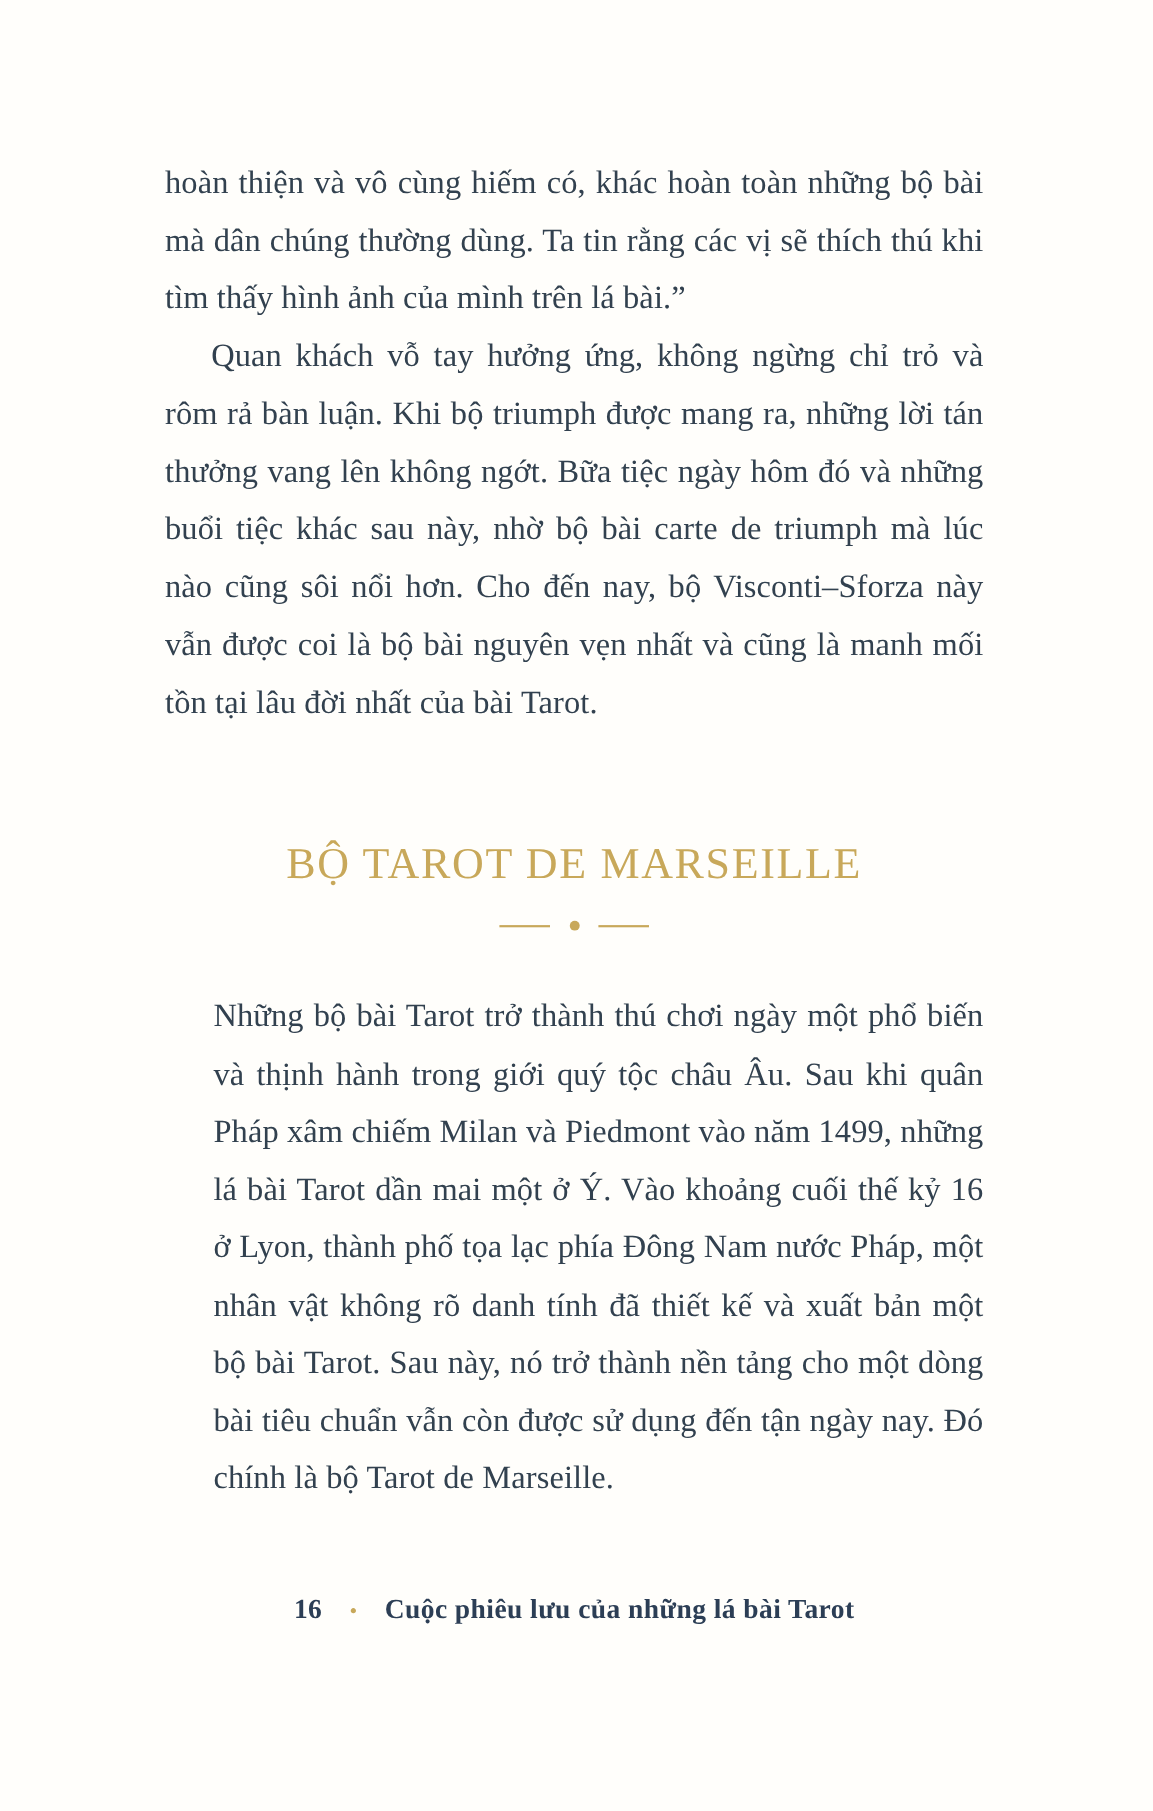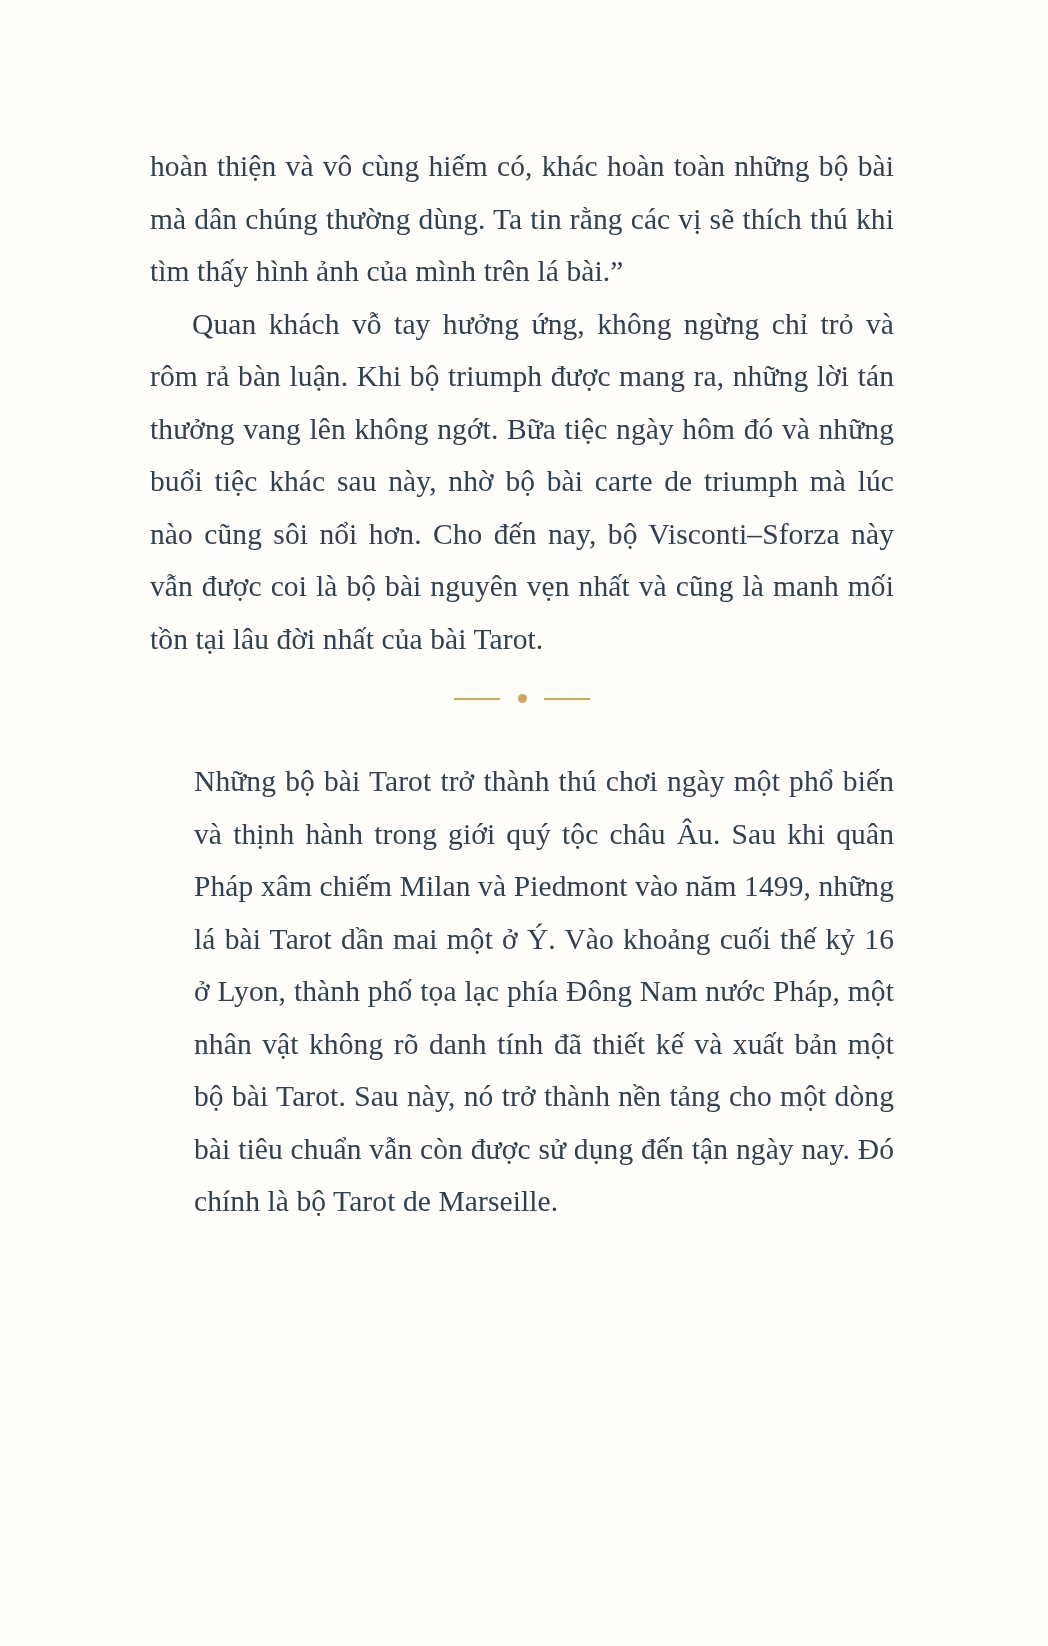--- a/index.html
+++ b/index.html
@@ -99,25 +99,31 @@
 </head>
 <body>
 
 <div class="page">
 
   <div class="body-text">
     <p>hoàn thiện và vô cùng hiếm có, khác hoàn toàn những bộ bài mà dân chúng thường dùng. Ta tin rằng các vị sẽ thích thú khi tìm thấy hình ảnh của mình trên lá bài.”</p>
     <p class="indent">Quan khách vỗ tay hưởng ứng, không ngừng chỉ trỏ và rôm rả bàn luận. Khi bộ triumph được mang ra, những lời tán thưởng vang lên không ngớt. Bữa tiệc ngày hôm đó và những buổi tiệc khác sau này, nhờ bộ bài carte de triumph mà lúc nào cũng sôi nổi hơn. Cho đến nay, bộ Visconti–Sforza này vẫn được coi là bộ bài nguyên vẹn nhất và cũng là manh mối tồn tại lâu đời nhất của bài Tarot.</p>
   </div>
 
+  <h2 class="section-title">BỘ TAROT DE MARSEILLE</h2>
 
   <div class="divider">
     <span class="bar left"></span>
     <span class="dot"></span>
     <span class="bar right"></span>
   </div>
 
   <div class="body-text section-body">
     <p>Những bộ bài Tarot trở thành thú chơi ngày một phổ biến và thịnh hành trong giới quý tộc châu Âu. Sau khi quân Pháp xâm chiếm Milan và Piedmont vào năm 1499, những lá bài Tarot dần mai một ở Ý. Vào khoảng cuối thế kỷ 16 ở Lyon, thành phố tọa lạc phía Đông Nam nước Pháp, một nhân vật không rõ danh tính đã thiết kế và xuất bản một bộ bài Tarot. Sau này, nó trở thành nền tảng cho một dòng bài tiêu chuẩn vẫn còn được sử dụng đến tận ngày nay. Đó chính là bộ Tarot de Marseille.</p>
   </div>
 
+  <div class="footer">
+    <span class="pagenum">16</span>
+    <span class="sep">•</span>
+    <span class="runhead">Cuộc phiêu lưu của những lá bài Tarot</span>
+  </div>
 
 </div>
 
 </body></html>

